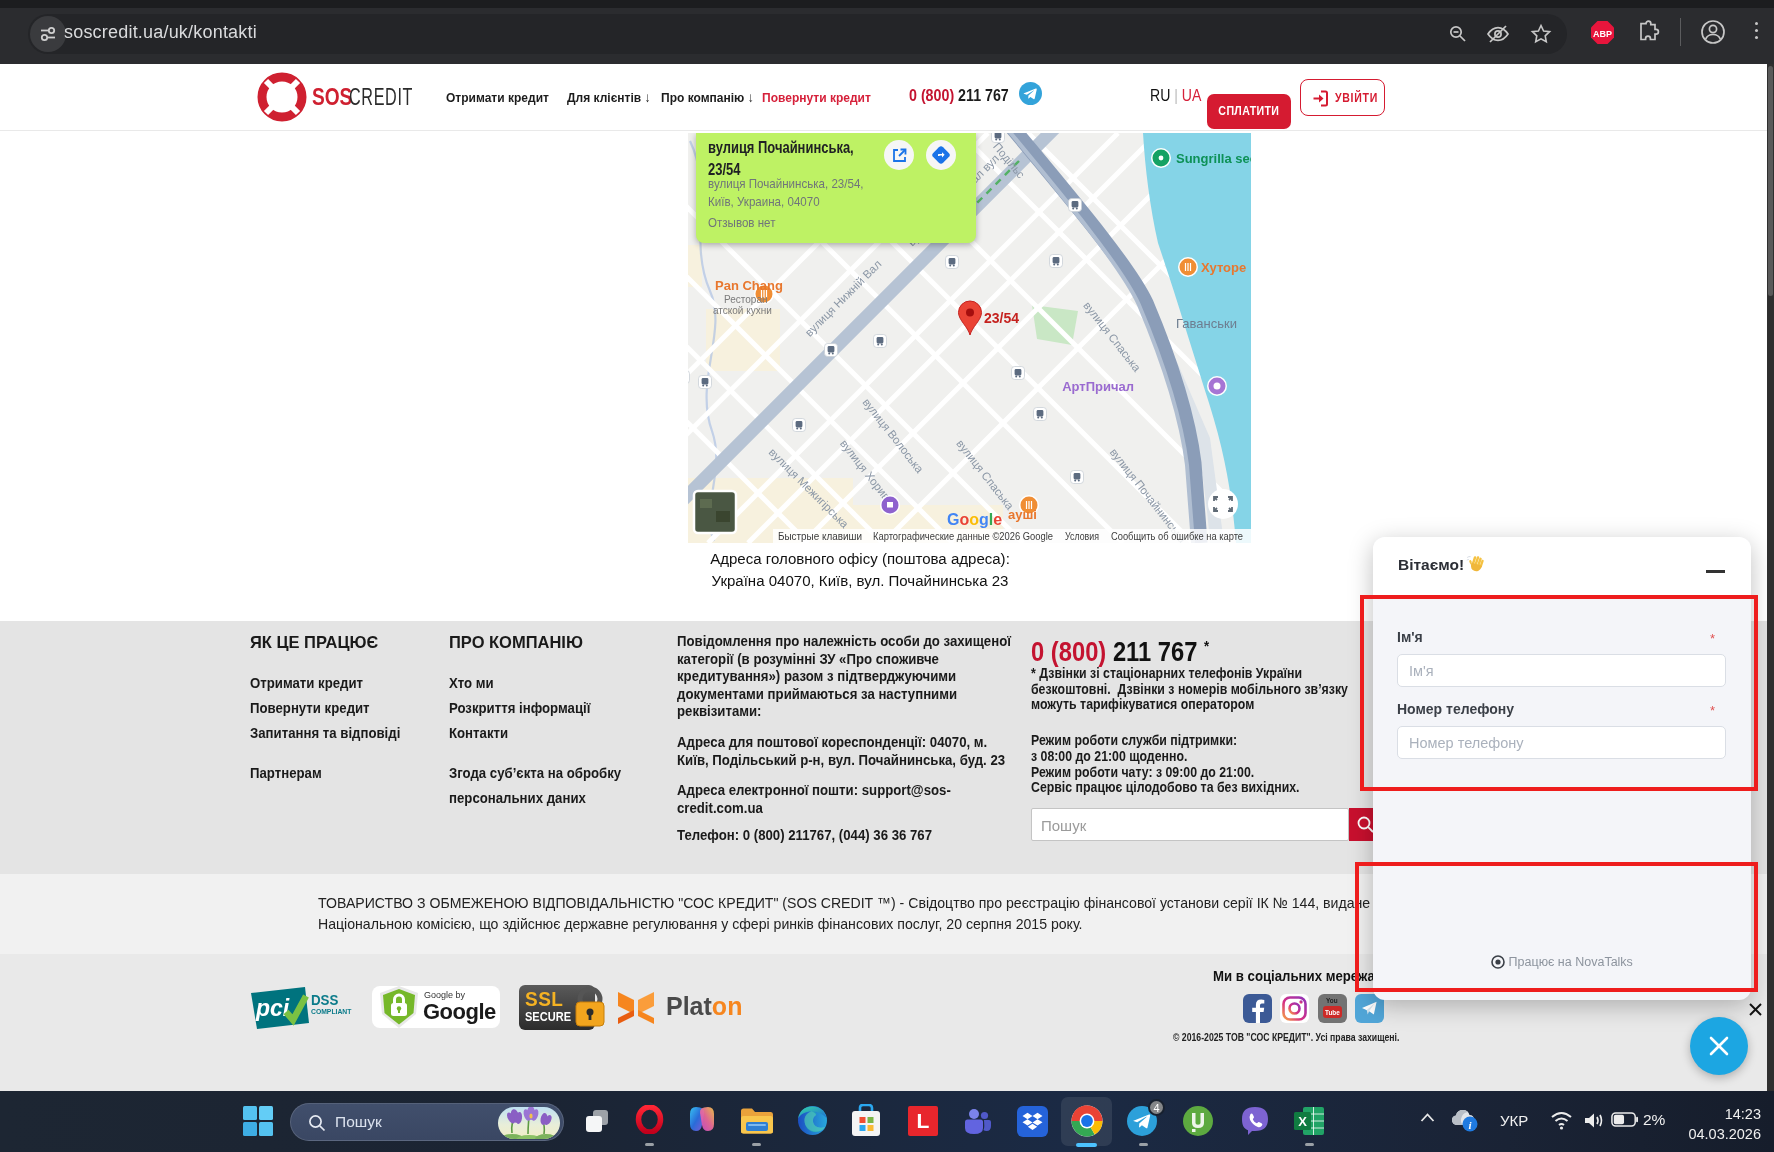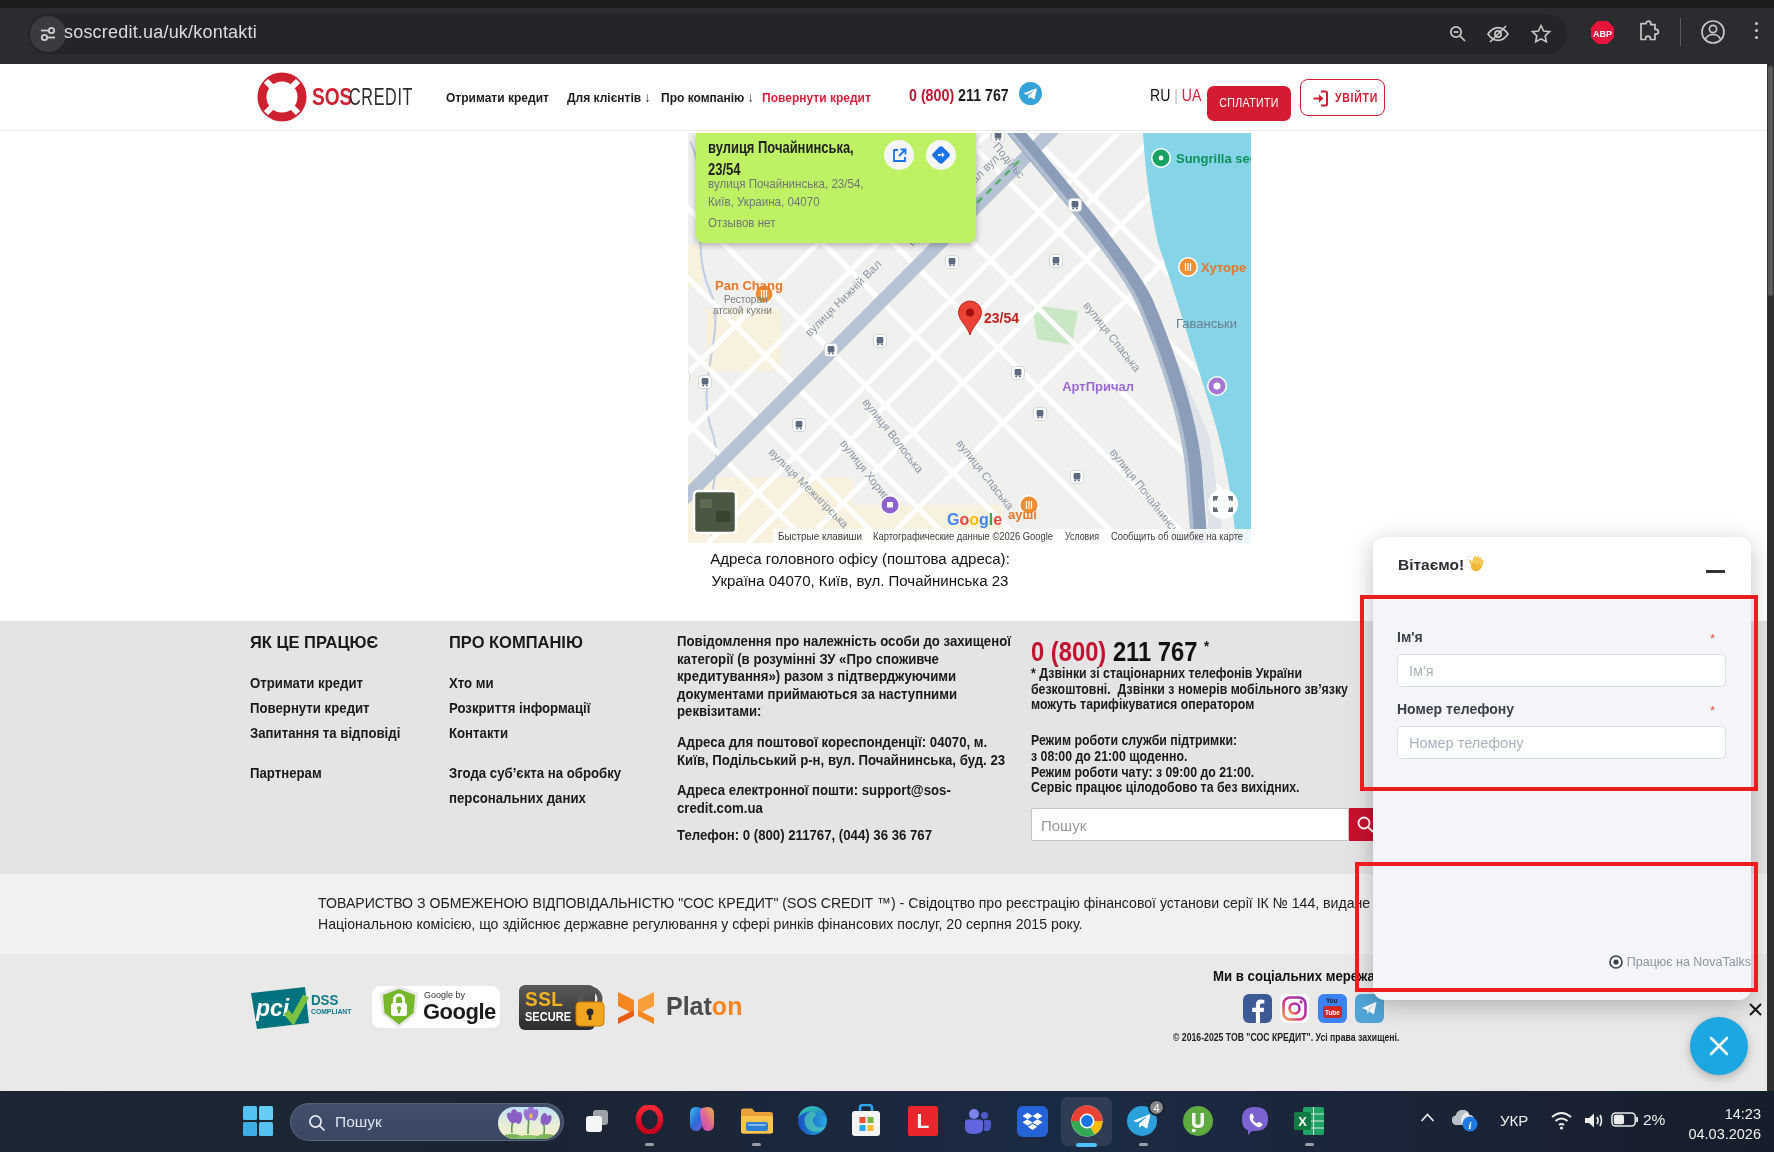--- a/index.html
+++ b/index.html
@@ -118,21 +118,21 @@
   <div class="navlink" style="left:567px">Для клієнтів <span style="font-weight:normal">↓</span></div>
   <div class="navlink" style="left:661px">Про компанію <span style="font-weight:normal">↓</span></div>
   <div class="navlink red" style="left:762px">Повернути кредит</div>
   <div class="abs" style="left:909px;top:23px;font-size:16px;font-weight:bold;transform:scaleX(.89);transform-origin:0 50%;white-space:nowrap"><span style="color:#c41330">0 (800)</span> <span style="color:#1c1c1c">211 767</span></div>
 
   <svg class="abs" style="left:1019px;top:18px" width="23" height="23" viewBox="0 0 23 23">
     <circle cx="11.5" cy="11.5" r="11.5" fill="#33a3da"></circle>
     <path d="M5 11.3 L16.8 6.6 C17.4 6.4 17.9 6.8 17.7 7.7 L15.7 16.6 C15.55 17.3 15.1 17.5 14.5 17.1 L11.4 14.9 L9.9 16.3 C9.7 16.5 9.5 16.6 9.2 16.6 L9.45 13.6 L15 8.6 C15.25 8.4 14.95 8.3 14.6 8.5 L7.8 12.7 L4.9 11.8 C4.3 11.6 4.3 11.5 5 11.3 Z" fill="#fff"></path>
   </svg>
   <div class="abs" style="left:1150px;top:23px;font-size:16px;color:#111;transform:scaleX(.88);transform-origin:0 50%;white-space:nowrap">RU <span style="color:#bbb;font-weight:normal">|</span> <span style="color:#d6203a">UA</span></div>
-  <div class="abs" style="left:1207px;top:22px;width:84px;height:35px;background:#d51b31;border-radius:7px;color:#fff;font-size:12.5px;font-weight:normal;letter-spacing:.4px;text-align:center;line-height:35px"><span style="display:inline-block;transform:scaleX(.85)">СПЛАТИТИ</span></div>
+  <div class="abs" style="left:1207px;top:30px;width:84px;height:35px;background:#d51b31;border-radius:7px;color:#fff;font-size:12.5px;font-weight:bold;letter-spacing:.4px;text-align:center;line-height:35px"><span style="display:inline-block;transform:scaleX(.85)">СПЛАТИТИ</span></div>
   <div class="abs" style="left:1300px;top:15px;width:85px;height:37px;border:1.5px solid #d51b31;border-radius:8px;">
     <svg class="abs" style="left:11px;top:9px" width="19" height="19" viewBox="0 0 19 19">
       <g stroke="#d51b31" stroke-width="2" fill="none">
         <path d="M9 2.5 L13.5 2.5 Q15 2.5 15 4 L15 15 Q15 16.5 13.5 16.5 L9 16.5"></path>
         <line x1="1.5" y1="9.5" x2="10" y2="9.5"></line>
       </g>
       <path d="M7 5.5 L11.5 9.5 L7 13.5 Z" fill="#d51b31"></path>
     </svg>
     <span class="abs" style="left:34px;top:11px;font-size:12px;font-weight:bold;letter-spacing:.8px;color:#d51b31;transform:scaleX(.88);transform-origin:0 0">УВІЙТИ</span>
   </div>
@@ -397,21 +397,21 @@
             <stop offset=".4" stop-color="#d63084"></stop>
             <stop offset="1" stop-color="#9033b9"></stop>
           </linearGradient>
         </defs>
       <rect x="1.5" y="1.5" width="22" height="22" rx="6.5" fill="none" stroke="url(#ig)" stroke-width="2.6"></rect>
       <circle cx="12.5" cy="12.5" r="5" fill="none" stroke="url(#ig)" stroke-width="2.6"></circle>
       <circle cx="19" cy="6" r="1.7" fill="url(#ig)"></circle>
     </svg>
   </div>
 
-  <div class="abs" style="left:1318px;top:40px;width:29px;height:29px;border-radius:6px;background:#3b82f6">
+  <div class="abs" style="left:1318px;top:40px;width:29px;height:29px;border-radius:6px;background:#737373">
     <div class="abs" style="left:8px;top:3px;font-size:7.5px;font-weight:bold;color:#222;line-height:8px;transform:scaleX(.85);transform-origin:0 0">You</div>
     <div class="abs" style="left:5px;top:12px;width:19px;height:12px;background:#cc2a27;border-radius:3px"></div>
     <div class="abs" style="left:6.5px;top:14px;font-size:7.5px;font-weight:bold;color:#fff;transform:scaleX(.85);transform-origin:0 0">Tube</div>
   </div>
 
   <div class="abs" style="left:1355px;top:40px;width:29px;height:29px;border-radius:6px;background:#51a6d8">
     <svg class="abs" style="left:6px;top:7px" width="17" height="15" viewBox="0 0 21 19">
       <path d="M1 9 L19.5 1 L16 17 L10 13 Z" fill="#fff"></path>
       <path d="M10 13 L8.2 17 L7 11.5 L16.5 3.5 Z" fill="#d7e6f0"></path>
     </svg>
@@ -440,21 +440,21 @@
   <div class="abs" style="left:24px;top:117px;width:329px;height:33px;background:#fff;border:1px solid #dadee5;border-radius:5px">
     <span class="abs" style="left:11px;top:8px;font-size:14.5px;color:#aab1bc">Ім'я</span>
   </div>
   <div class="abs" style="left:24px;top:164px;font-size:14px;font-weight:bold;color:#3a3f47">Номер телефону</div>
   <div class="abs" style="left:337px;top:166px;font-size:13px;color:#e05252">*</div>
   <div class="abs" style="left:24px;top:189px;width:329px;height:33px;background:#fff;border:1px solid #dadee5;border-radius:5px">
     <span class="abs" style="left:11px;top:8px;font-size:14.5px;color:#aab1bc">Номер телефону</span>
   </div>
 
 
-  <div class="abs" style="left:0;top:418px;width:378px;text-align:right;font-size:12.5px;color:#8d949e">
+  <div class="abs" style="left:0;top:418px;width:378px;text-align:center;font-size:12.5px;color:#8d949e">
     <svg style="vertical-align:-3px" width="14" height="14" viewBox="0 0 14 14">
         <circle cx="7" cy="7" r="6" fill="none" stroke="#3a3f47" stroke-width="1.6"></circle>
         <circle cx="7" cy="7" r="2.6" fill="#3a3f47"></circle>
       </svg>
     Працює на NovaTalks
   </div>
 </div>
 
 <div class="redrect" style="left:1360px;top:595px;width:398px;height:196px"></div>
 <div class="redrect" style="left:1355px;top:862px;width:403px;height:130px"></div>

